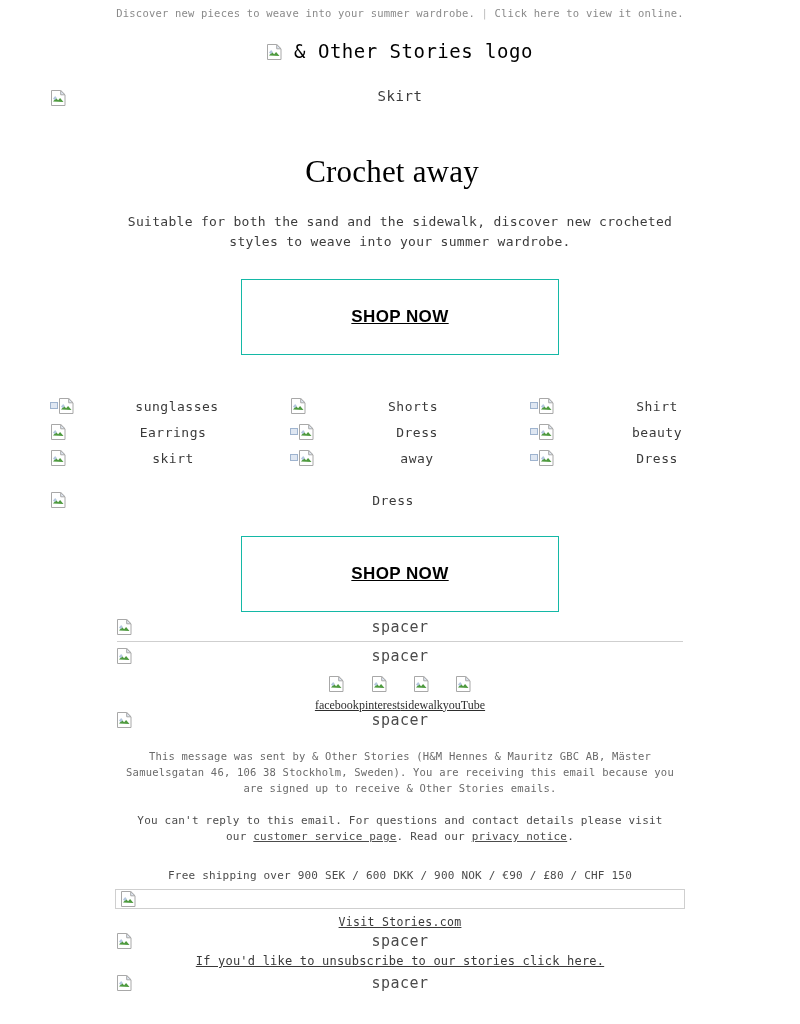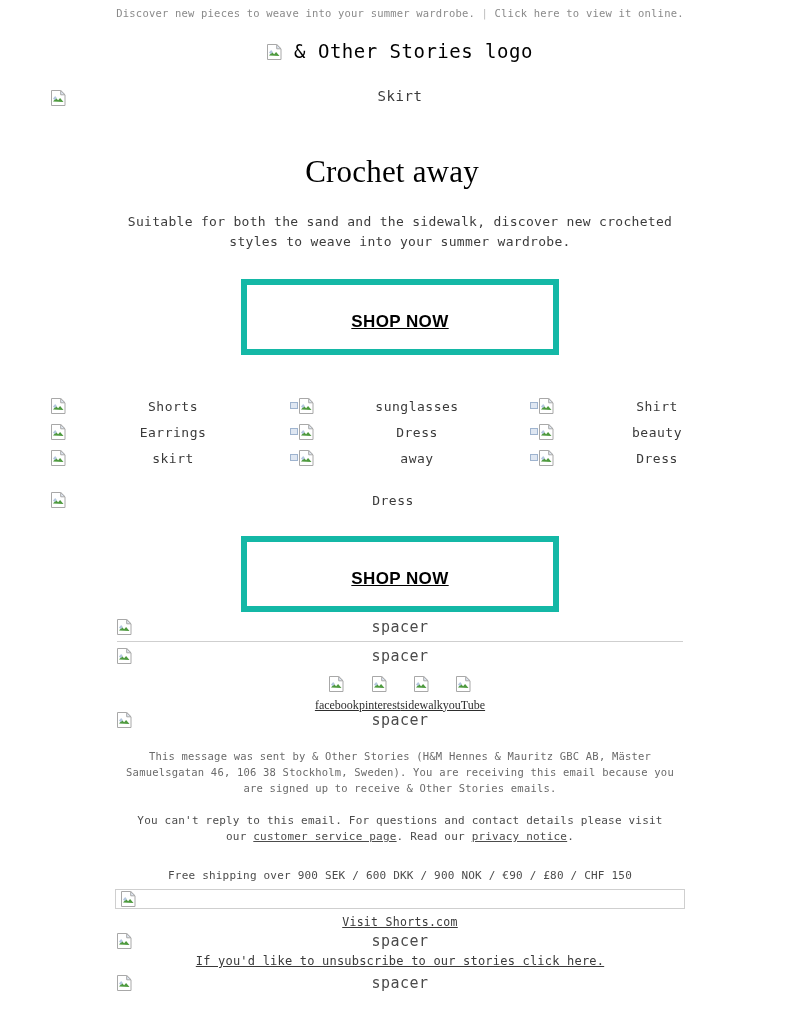--- a/index.html
+++ b/index.html
@@ -91,21 +91,21 @@
     letter-spacing: 0.3px;
   }
 
   
   .cta-wrap { text-align: center; }
   .cta {
     display: inline-block;
     box-sizing: border-box;
     width: 318px;
     height: 76px;
-    border: 6px solid #14b8a6;
+    border: 1px solid #14b8a6;
     line-height: 74px;
     font-family: "Liberation Sans", sans-serif;
     font-weight: bold;
     font-size: 17px;
     letter-spacing: 0.4px;
     color: #000;
     text-align: center;
     background: #fff;
   }
   .cta1 { margin-top: 27px; }
@@ -287,42 +287,42 @@
 <h1 class="headline">Crochet away</h1>
 <div class="subcopy">Suitable for both the sand and the sidewalk, discover new crocheted styles to weave into your summer wardrobe.</div>
 
 <div class="cta-wrap">
   <a class="cta cta1" href="#">SHOP NOW</a>
 </div>
 
 <div class="grid">
 
   <div class="grid-row">
-    <div class="cell c1">
-      <span class="brokenimg">
-        <svg width="15" height="16" viewBox="0 0 15 16">
-            <path d="M0.5 0.5h9.2l4.3 4.3v10.7h-13.5z" fill="#fff" stroke="#a8a8a8"></path>
-            <path d="M9.7 0.5l4.3 4.3h-4.3z" fill="#dfe7f2" stroke="#a8a8a8"></path>
-            <path d="M2 11.5l3-3.6 2.1 2.4 2-2.2 3.4 3.9z" fill="#4e9a3e"></path>
-            <path d="M2 8.6l2.2-2.5 1.6 1.8-2 2.3z" fill="#b3c6de"></path>
-          </svg>
-      </span>
-      <span class="alt">Shorts</span>
-    </div>
     <div class="cell c2">
       <span class="brokenimg linked">
         <svg width="24" height="16" viewBox="0 0 24 16">
             <rect x="0.5" y="4.5" width="7" height="6" fill="#dfe7f2" stroke="#9fb4cf"></rect>
             <path d="M9.5 0.5h9.2l4.3 4.3v10.7h-13.5z" fill="#fff" stroke="#a8a8a8"></path>
             <path d="M18.7 0.5l4.3 4.3h-4.3z" fill="#dfe7f2" stroke="#a8a8a8"></path>
             <path d="M11 11.5l3-3.6 2.1 2.4 2-2.2 3.4 3.9z" fill="#4e9a3e"></path>
             <path d="M11 8.6l2.2-2.5 1.6 1.8-2 2.3z" fill="#b3c6de"></path>
           </svg>
       </span>
       <span class="alt">sunglasses</span>
+    </div>
+    <div class="cell c1">
+      <span class="brokenimg">
+        <svg width="15" height="16" viewBox="0 0 15 16">
+            <path d="M0.5 0.5h9.2l4.3 4.3v10.7h-13.5z" fill="#fff" stroke="#a8a8a8"></path>
+            <path d="M9.7 0.5l4.3 4.3h-4.3z" fill="#dfe7f2" stroke="#a8a8a8"></path>
+            <path d="M2 11.5l3-3.6 2.1 2.4 2-2.2 3.4 3.9z" fill="#4e9a3e"></path>
+            <path d="M2 8.6l2.2-2.5 1.6 1.8-2 2.3z" fill="#b3c6de"></path>
+          </svg>
+      </span>
+      <span class="alt">Shorts</span>
     </div>
     <div class="cell c3">
       <span class="brokenimg linked">
         <svg width="24" height="16" viewBox="0 0 24 16">
             <rect x="0.5" y="4.5" width="7" height="6" fill="#dfe7f2" stroke="#9fb4cf"></rect>
             <path d="M9.5 0.5h9.2l4.3 4.3v10.7h-13.5z" fill="#fff" stroke="#a8a8a8"></path>
             <path d="M18.7 0.5l4.3 4.3h-4.3z" fill="#dfe7f2" stroke="#a8a8a8"></path>
             <path d="M11 11.5l3-3.6 2.1 2.4 2-2.2 3.4 3.9z" fill="#4e9a3e"></path>
             <path d="M11 8.6l2.2-2.5 1.6 1.8-2 2.3z" fill="#b3c6de"></path>
           </svg>
@@ -524,21 +524,21 @@
     <svg width="15" height="16" viewBox="0 0 15 16">
         <path d="M0.5 0.5h9.2l4.3 4.3v10.7h-13.5z" fill="#fff" stroke="#a8a8a8"></path>
         <path d="M9.7 0.5l4.3 4.3h-4.3z" fill="#dfe7f2" stroke="#a8a8a8"></path>
         <path d="M2 11.5l3-3.6 2.1 2.4 2-2.2 3.4 3.9z" fill="#4e9a3e"></path>
         <path d="M2 8.6l2.2-2.5 1.6 1.8-2 2.3z" fill="#b3c6de"></path>
       </svg>
   </span>
 </div>
 
 <div class="centerlink">
-  <a href="#">Visit Shorts.com</a>
+  <a href="#">Visit Stories.com</a>
 </div>
 
 <div class="spacer-row" style="margin-top:1px;">
   <span class="brokenimg">
     <svg width="15" height="16" viewBox="0 0 15 16">
         <path d="M0.5 0.5h9.2l4.3 4.3v10.7h-13.5z" fill="#fff" stroke="#a8a8a8"></path>
         <path d="M9.7 0.5l4.3 4.3h-4.3z" fill="#dfe7f2" stroke="#a8a8a8"></path>
         <path d="M2 11.5l3-3.6 2.1 2.4 2-2.2 3.4 3.9z" fill="#4e9a3e"></path>
         <path d="M2 8.6l2.2-2.5 1.6 1.8-2 2.3z" fill="#b3c6de"></path>
       </svg>

